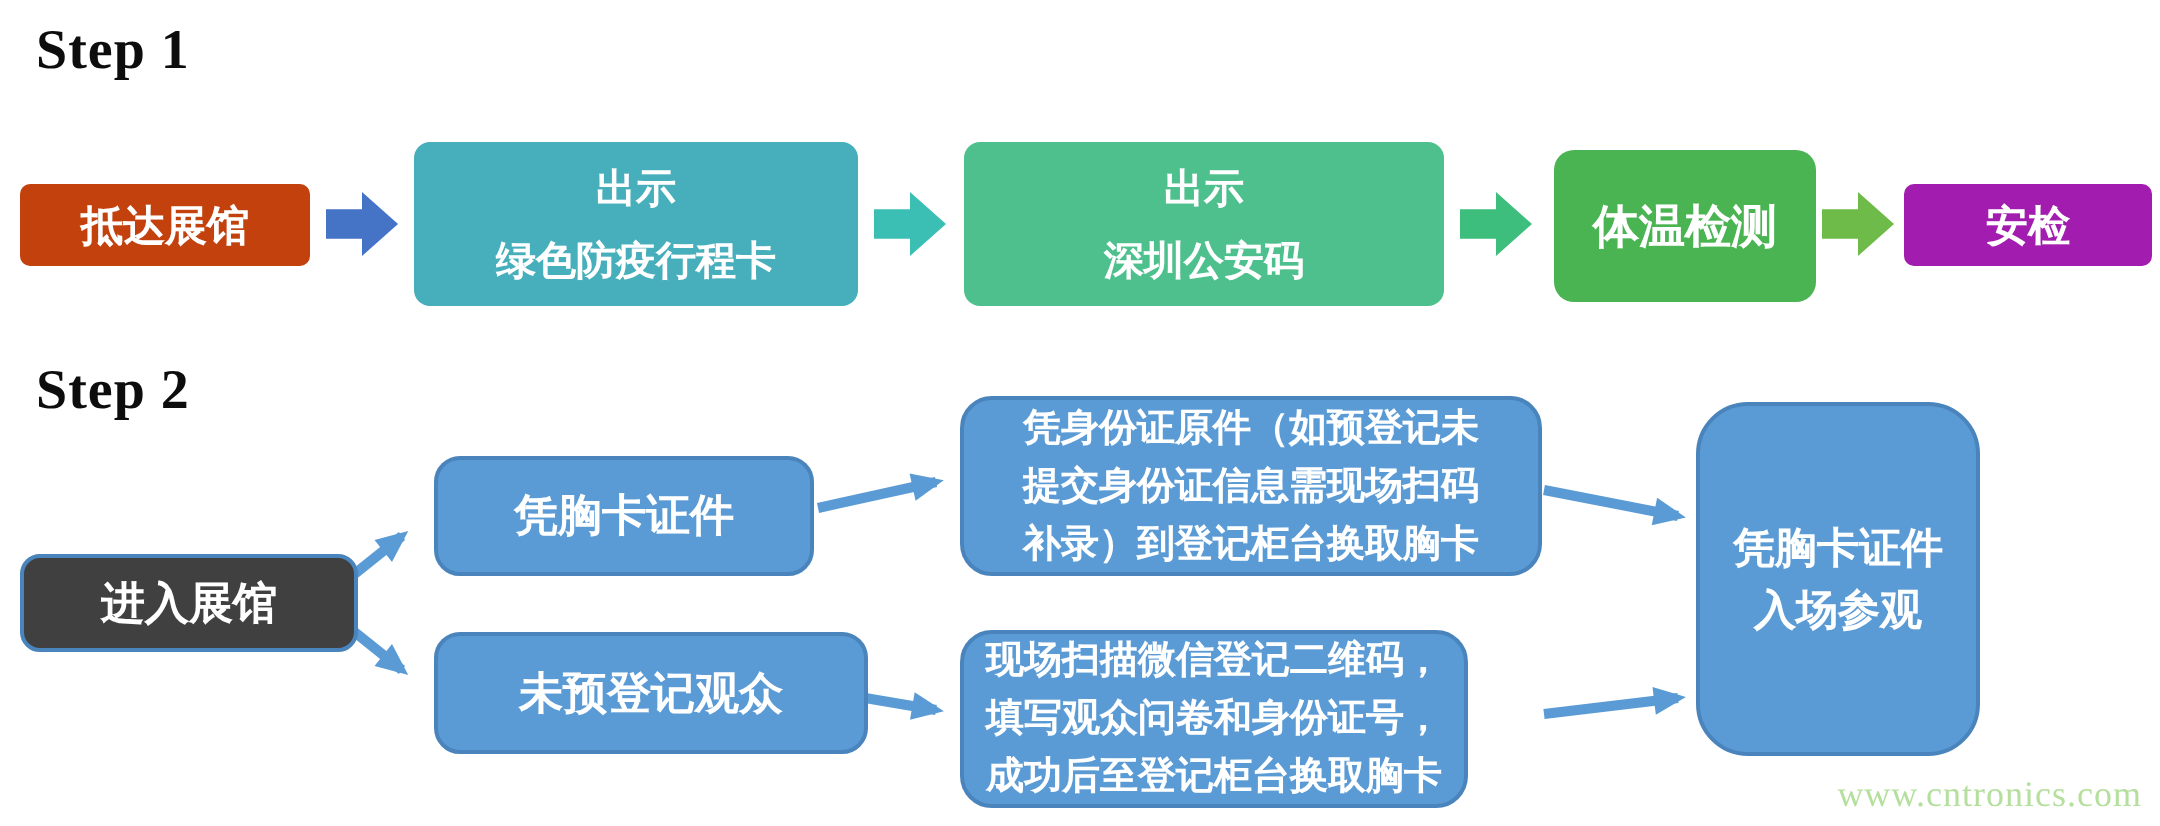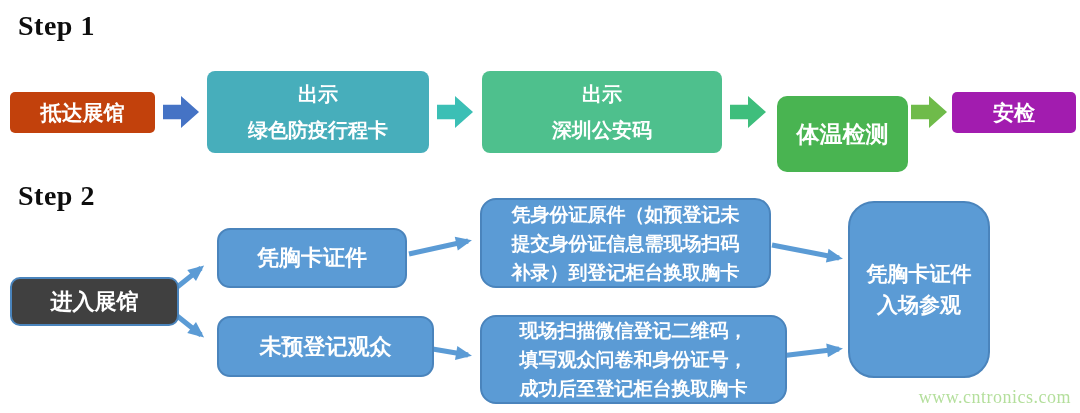--- a/index.html
+++ b/index.html
@@ -19,40 +19,40 @@
     position:absolute;
     display:flex;flex-direction:column;
     align-items:center;justify-content:center;
     color:#ffffff;font-weight:bold;text-align:center;
     box-sizing:border-box;
   }
   
   .b1{left:10px;top:92px;width:145px;height:41px;background:#c2410c;border-radius:5px;font-size:21px;}
   .b2{left:207px;top:71px;width:222px;height:82px;background:#47AEBB;border-radius:8px;font-size:20px;gap:9px;}
   .b3{left:482px;top:71px;width:240px;height:82px;background:#4EC08D;border-radius:8px;font-size:20px;gap:9px;}
-  .b4{left:777px;top:75px;width:131px;height:76px;background:#49B451;border-radius:10px;font-size:23px;margin-top:21px;}
+  .b4{left:777px;top:75px;width:131px;height:76px;background:#49B451;border-radius:10px;font-size:23px;}
   .b5{left:952px;top:92px;width:124px;height:41px;background:#a21caf;border-radius:5px;font-size:21px;}
   .barrow{
     position:absolute;top:96px;width:36px;height:32px;
     clip-path:polygon(0 27%,50% 27%,50% 0,100% 50%,50% 100%,50% 73%,0 73%);
   }
   .a1{left:163px;background:#4573C5;}
   .a2{left:437px;background:#3BBFB5;}
   .a3{left:730px;background:#3EBE7C;}
   .a4{left:911px;background:#6FBB4A;}
   
   .entry{left:10px;top:277px;width:169px;height:49px;background:#404040;border:2px solid #4A84BC;border-radius:10px;font-size:22px;}
   .branch1{left:217px;top:228px;width:190px;height:60px;background:#5B9BD5;border:2px solid #4A84BC;border-radius:13px;font-size:22px;}
   .branch2{left:217px;top:316px;width:217px;height:61px;background:#5B9BD5;border:2px solid #4A84BC;border-radius:13px;font-size:22px;}
   .note{
     background:#5B9BD5;border:2px solid #4A84BC;border-radius:16px;
     font-size:19px;line-height:29px;
   }
   .note1{left:480px;top:198px;width:291px;height:90px;}
-  .note2{left:480px;top:315px;width:307px;height:89px;}
+  .note2{left:480px;top:315px;width:254px;height:89px;}
   .final{left:848px;top:201px;width:142px;height:177px;background:#5B9BD5;border:2px solid #4A84BC;border-radius:26px;font-size:21px;line-height:31px;}
   .connectors{position:absolute;left:0;top:0;width:1080px;height:413px;pointer-events:none;}
   .watermark{
     position:absolute;right:9px;bottom:5px;
     font-size:18px;color:#B4DF9C;letter-spacing:0.5px;margin-left:36px;
   }
 </style>
 </head>
 <body>
 

